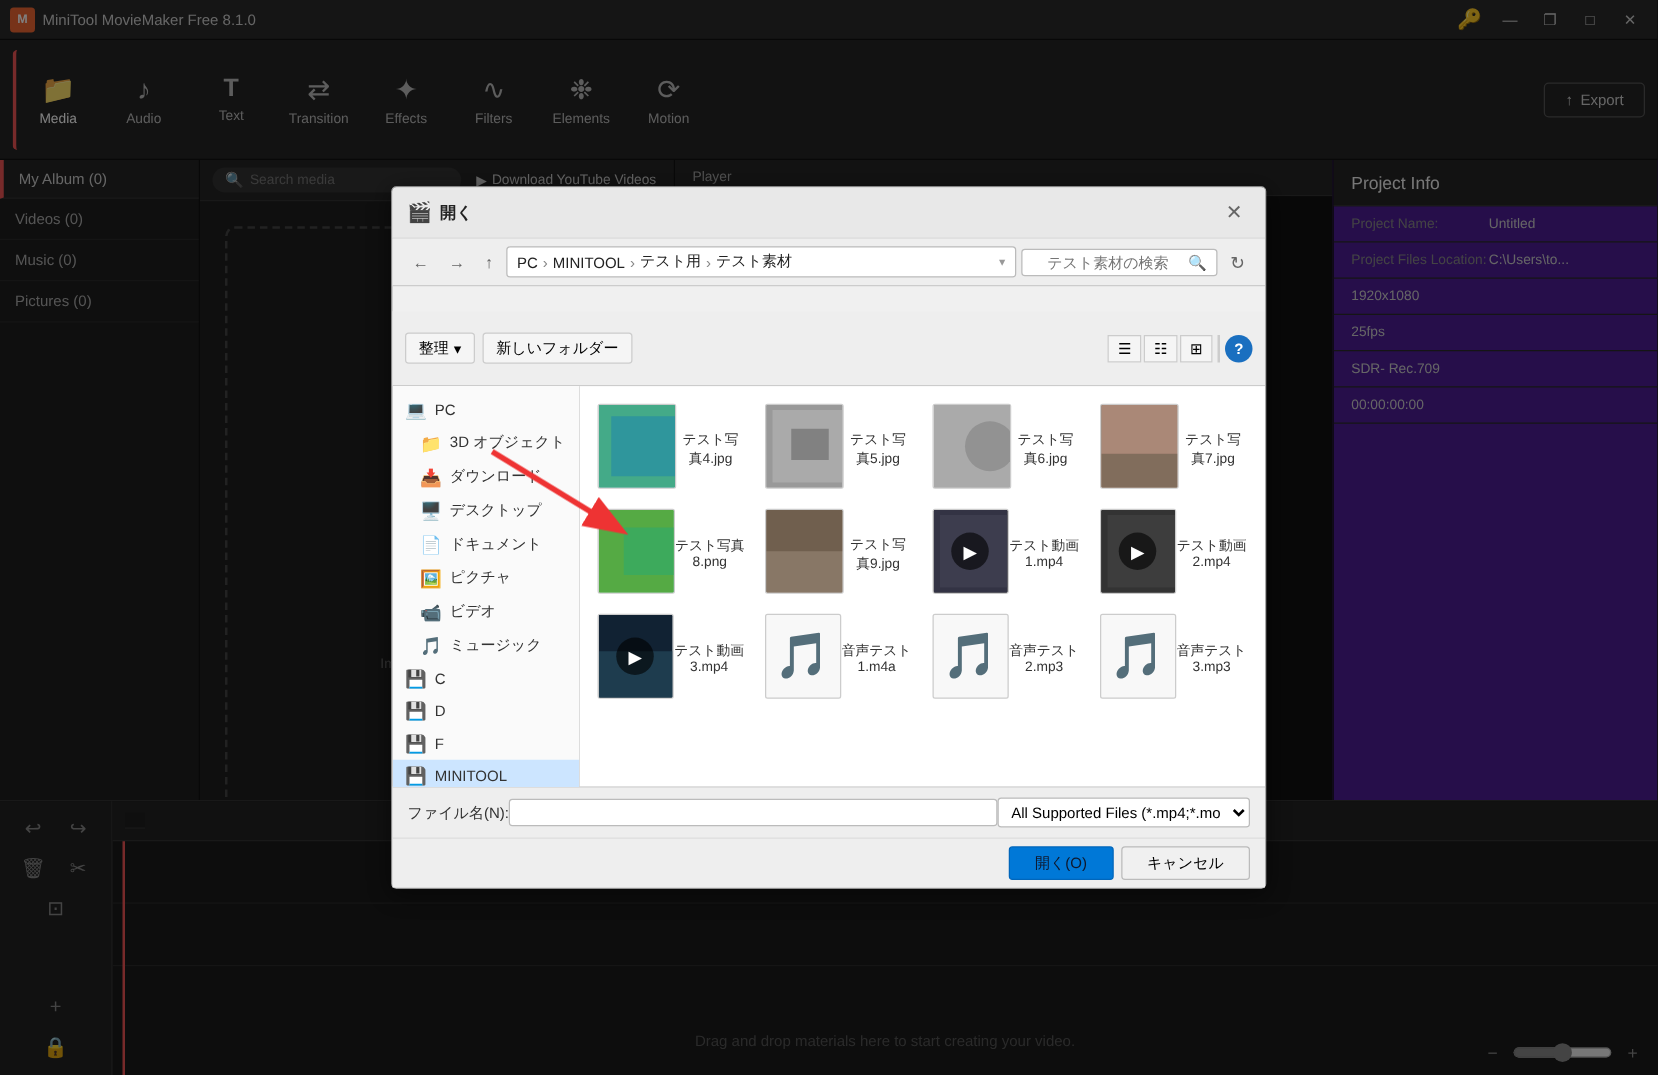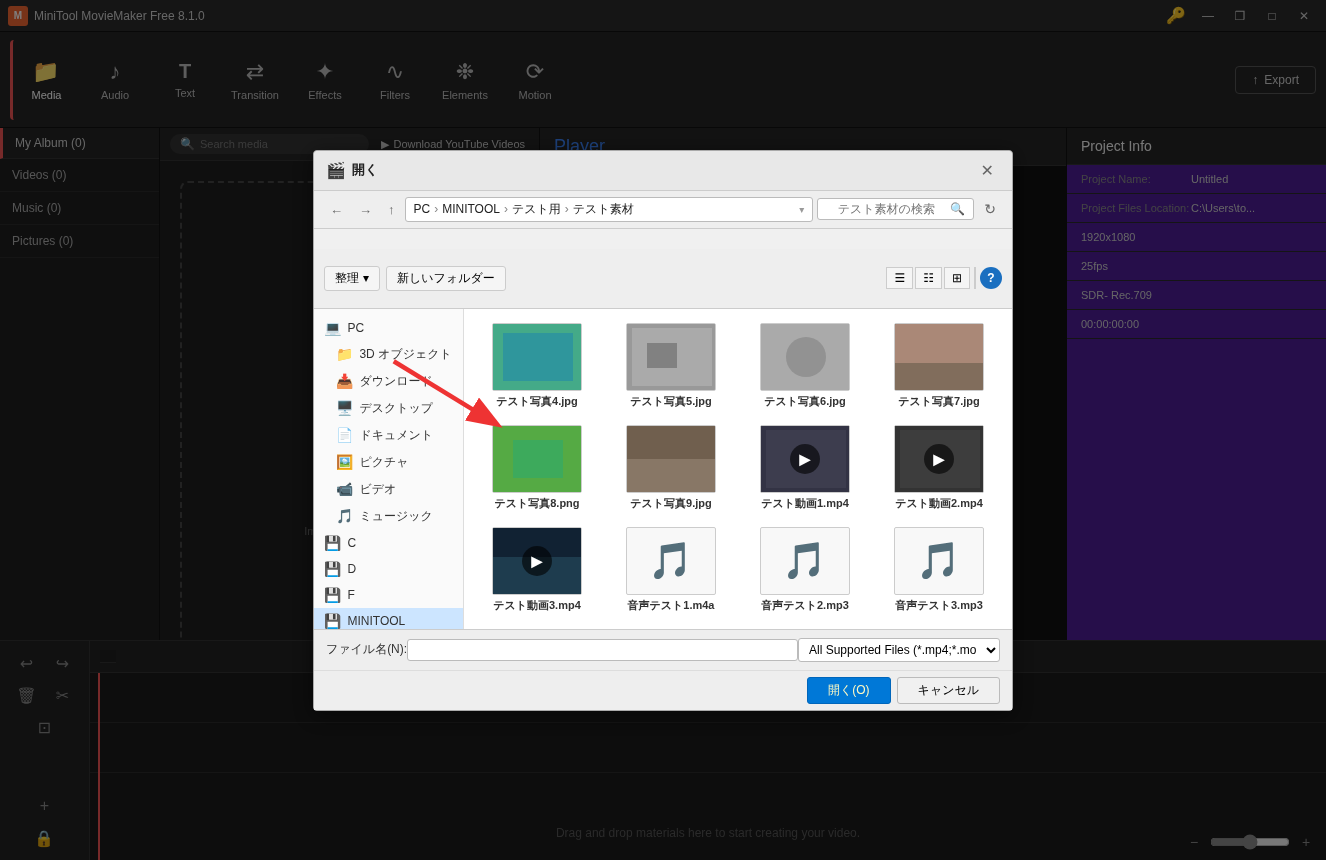--- a/index.html
+++ b/index.html
@@ -96,21 +96,21 @@
       border: 2px dashed #444; margin: 20px; border-radius: 8px; color: #666;
     }
     .import-area .import-icon { font-size: 28px; margin-bottom: 8px; }
     .import-area .import-label { font-size: 11px; }
 
     
     #player-panel {
       flex: 1; background: #1a1a1a; display: flex; flex-direction: column;
     }
     #player-panel .player-header {
-      padding: 8px 14px; font-size: 18px; color: #3b82f6; border-bottom: 1px solid #333;
+      padding: 8px 14px; font-size: 11px; color: #a3a3a3; border-bottom: 1px solid #333;
       background: #252525;
     }
     #player-panel .player-area {
       flex: 1; background: #111; display: flex; align-items: center; justify-content: center;
     }
 
     
     #right-panel { width: 260px; background: #4c1d95; border-left: 1px solid #111; }
     #right-panel .panel-title {
       padding: 10px 14px; font-size: 14px; color: #eee; border-bottom: 1px solid #333;
@@ -241,22 +241,22 @@
       font-size: 12px; color: #333;
     }
     .sidebar-item.selected { background: #cce5ff; }
     .sidebar-item .si-icon { font-size: 14px; }
 
     #dialog-content {
       flex: 1; background: white; overflow-y: auto; padding: 10px;
       display: grid; grid-template-columns: repeat(4, 1fr); gap: 8px; align-content: start;
     }
     .file-item {
-      display: flex; flex-direction: column; align-items: center; cursor: pointer; padding: 4px;
-      border-radius: 3px; width: 100%; font-weight: bold;
+      display: flex; align-items: center; cursor: pointer; padding: 4px;
+      border-radius: 3px; width: 100%;
     }
     .file-thumb {
       width: 90px; height: 68px; background: #888; border: 1px solid #ccc; border-radius: 2px;
       overflow: hidden; display: flex; align-items: center; justify-content: center;
       position: relative;
     }
     .file-thumb.img1 { background: linear-gradient(135deg, #4a8, #28a); }
     .file-thumb.img2 { background: linear-gradient(135deg, #888, #aaa); }
     .file-thumb.img3 { background: linear-gradient(135deg, #aaa, #888); }
     .file-thumb.img4 { background: linear-gradient(135deg, #654, #876); }
@@ -286,21 +286,21 @@
       background: white; cursor: pointer;
     }
     .footer-row2 {
       padding: 6px 12px; background: #eee; border-top: 1px solid #ddd;
       display: flex; justify-content: flex-end; gap: 6px;
     }
     .dlg-btn {
       padding: 4px 20px; border: 1px solid #bbb; border-radius: 3px;
       cursor: pointer; font-size: 12px; background: #f0f0f0;
     }
-    .dlg-btn.primary { background: #0078d7; color: #fef9c3; border-color: #0066bb; }
+    .dlg-btn.primary { background: #0078d7; color: #0f172a; border-color: #0066bb; }
 
     
     .red-arrow {
       position: absolute; left: 420px; top: 340px; width: 80px; pointer-events: none; z-index: 200;
     }
 
     
     #dialog-content::-webkit-scrollbar { width: 8px; }
     #dialog-content::-webkit-scrollbar-track { background: #f0f0f0; }
     #dialog-content::-webkit-scrollbar-thumb { background: #bbb; border-radius: 4px; }

